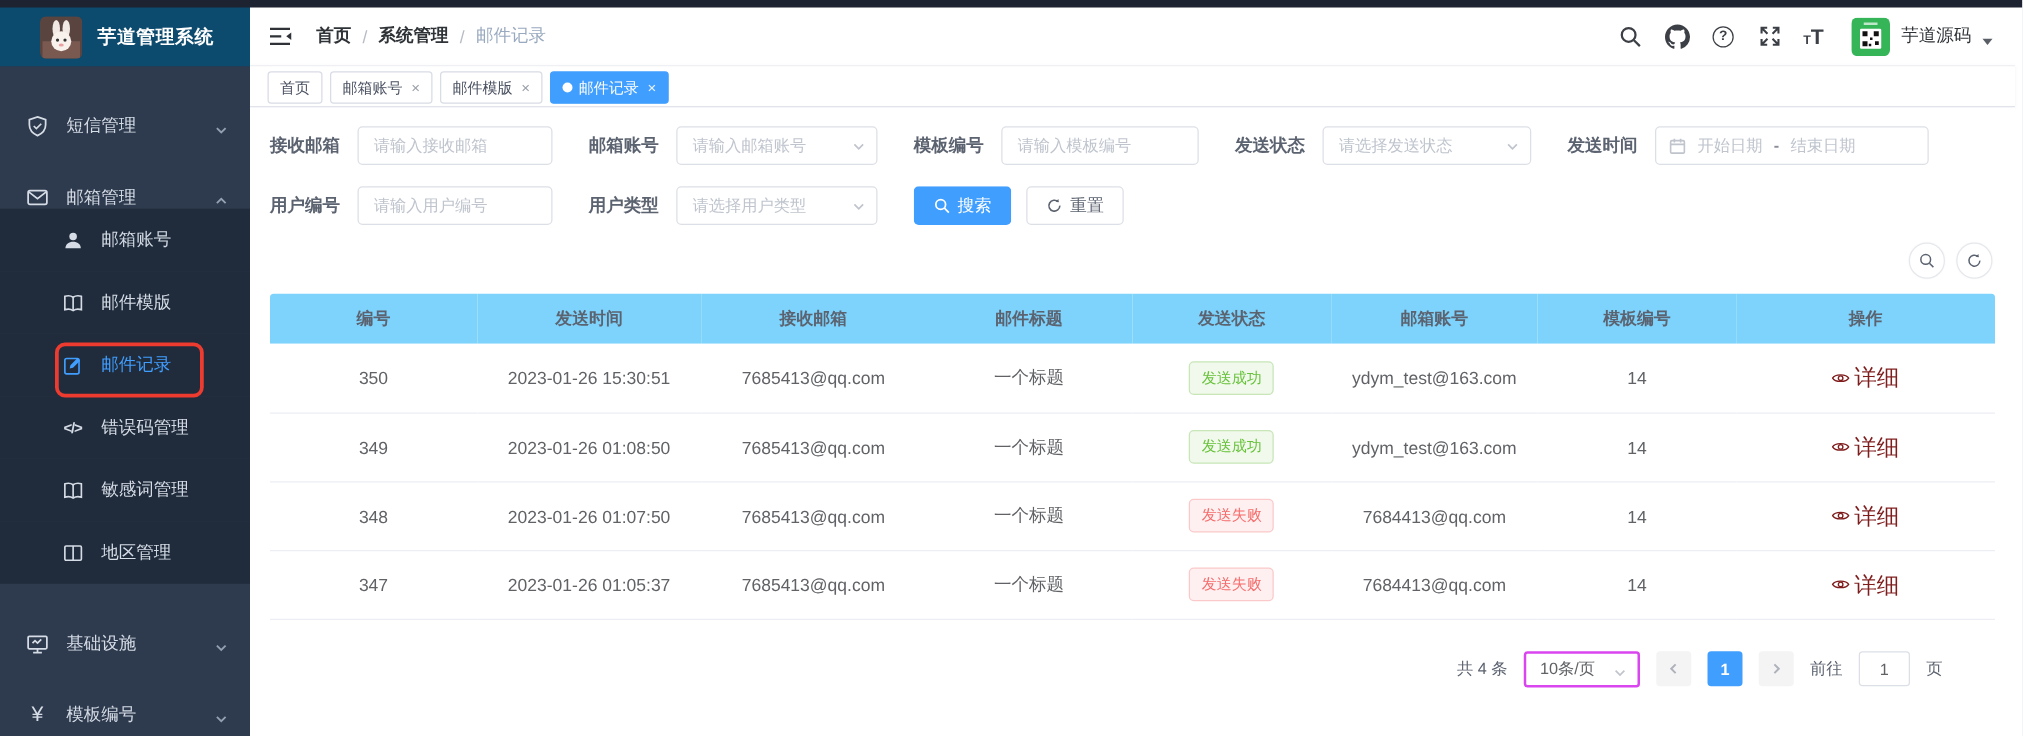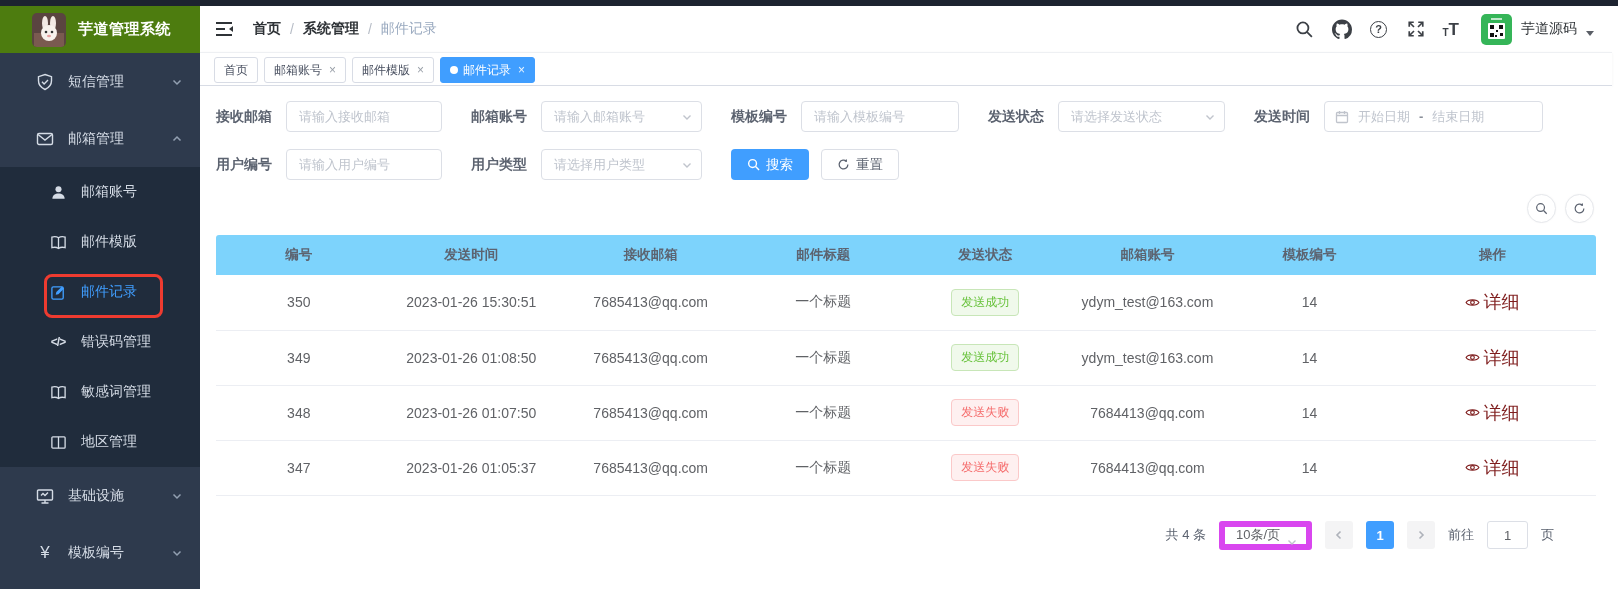--- a/index.html
+++ b/index.html
@@ -5,26 +5,26 @@
   * { margin:0; padding:0; box-sizing:border-box; }
   html,body { background:#e9ebf0; }
   body { font-family:"Liberation Sans","DejaVu Sans",sans-serif; }
   .app { position:relative; width:1618px; height:589px; background:#fff; overflow:hidden; }
 
   
   .top-strip { position:absolute; top:0; left:0; width:100%; height:6px; background:#1d2330; z-index:40; }
 
   
   .sidebar { position:absolute; top:0; left:0; width:200px; height:100%; background:#2e3a4d; z-index:10; }
-  .logo-bar { height:53px; display:flex; align-items:center; gap:12px; padding:6px 0 0 32px; background:#4d7c0f; }
+  .logo-bar { height:53px; display:flex; align-items:center; gap:12px; padding:6px 0 0 32px; background:#0c4a6e; }
   .logo-img { width:34px; height:34px; border-radius:5px; overflow:hidden; flex:0 0 auto; }
   .logo-title { color:#ffffff; font-size:15px; font-weight:700; letter-spacing:.5px; white-space:nowrap; }
   .menu { display:flex; flex-direction:column; }
   .m-item { position:relative; display:flex; align-items:center; gap:14px; color:#d5dce6; font-size:14px; cursor:pointer; }
-  .m-item.top { height:57px; padding-left:36px; }
+  .m-item.top { height:57px; padding-left:21px;align-items:flex-end; }
   .m-item.sub { height:50px; padding-left:49px; background:#202c3c; }
   .m-item .mi { width:18px; height:18px; flex:0 0 auto; color:#d5dce6; display:flex; align-items:center; justify-content:center; }
   .m-item .chev { position:absolute; right:17px; color:#93a0b2; display:flex; }
   .m-item.active, .m-item.active .mi { color:#409eff; }
   .mi-text { font-size:12px; font-weight:700; letter-spacing:-1px; }
   .mi-yen { font-size:17px; font-weight:400; }
   .red-annot { position:absolute; left:44px; top:274px; width:119px; height:44px; border:3px solid #ee3b30; border-radius:8px; z-index:20; pointer-events:none; }
 
   
   .content { position:absolute; left:200px; top:6px; width:1412px; height:583px; display:flex; flex-direction:column; background:#fff; }
@@ -85,21 +85,21 @@
   tbody td { height:55px; font-size:14px; color:#606266; text-align:center; border-bottom:1px solid #eceef3; background:#fff; }
   thead th:first-child { border-top-left-radius:3px; } thead th:last-child { border-top-right-radius:3px; }
   .tag { display:inline-block; padding:4px 9px; font-size:12px; border-radius:4px; border:1px solid transparent; }
   .tag.success { color:#67c23a; background:#f0f9eb; border-color:#c8e6b8; }
   .tag.danger { color:#f56c6c; background:#fef0f0; border-color:#fbc9c9; }
   .link { color:#7f1d1d; font-size:18px; display:inline-flex; align-items:center; gap:3px; cursor:pointer; }
   .link .eic { display:flex; }
 
   
   .pager { display:flex; justify-content:flex-end; align-items:center; gap:13px; margin:25px 42px 0 0; font-size:13px; color:#5c6370; }
-  .psel { position:relative; width:93px; height:29px; border:6px solid #d946ef; border-radius:3px; display:flex; align-items:center; padding:0 24px 0 11px; color:#606266; cursor:pointer; background:#fff; }
+  .psel { position:relative; width:93px; height:29px; border:2px solid #d946ef; border-radius:3px; display:flex; align-items:center; padding:0 24px 0 11px; color:#606266; cursor:pointer; background:#fff; }
   .pbtn { width:28px; height:28px; border-radius:3px; background:#f4f4f5; color:#aeb2ba; display:flex; align-items:center; justify-content:center; cursor:pointer; }
   .pcur { width:28px; height:28px; border-radius:3px; background:#409eff; color:#fff; font-weight:700; display:flex; align-items:center; justify-content:center; cursor:pointer; }
   .goto-input { width:41px; height:28px; border:1px solid #dcdfe6; border-radius:3px; text-align:center; font-size:13px; color:#606266; outline:none; }
   svg { display:block; }
 </style>
 </head>
 <body>
 
 <div class="app">
   <div class="top-strip"></div>

